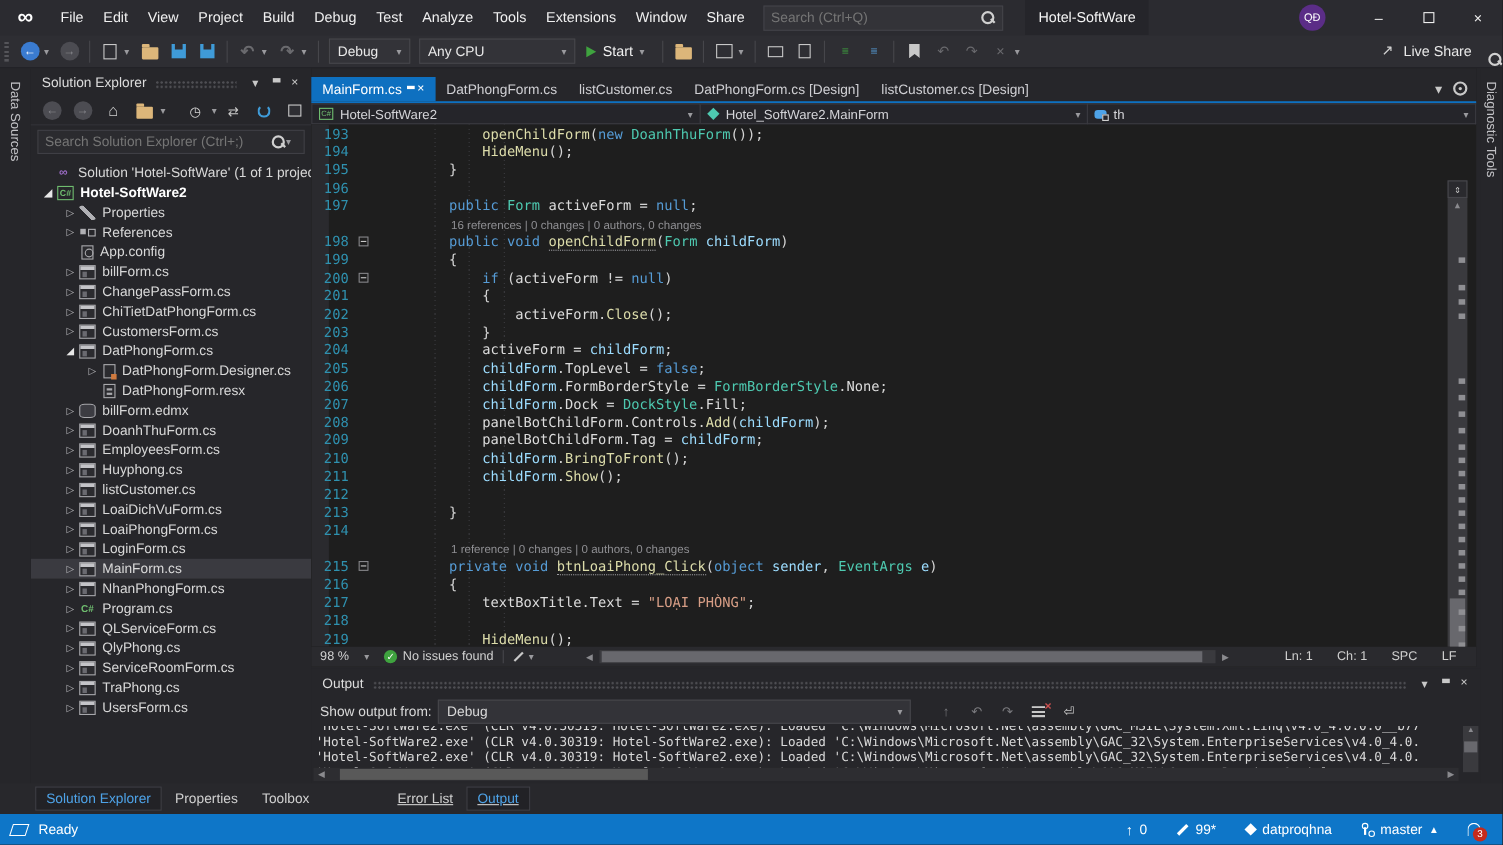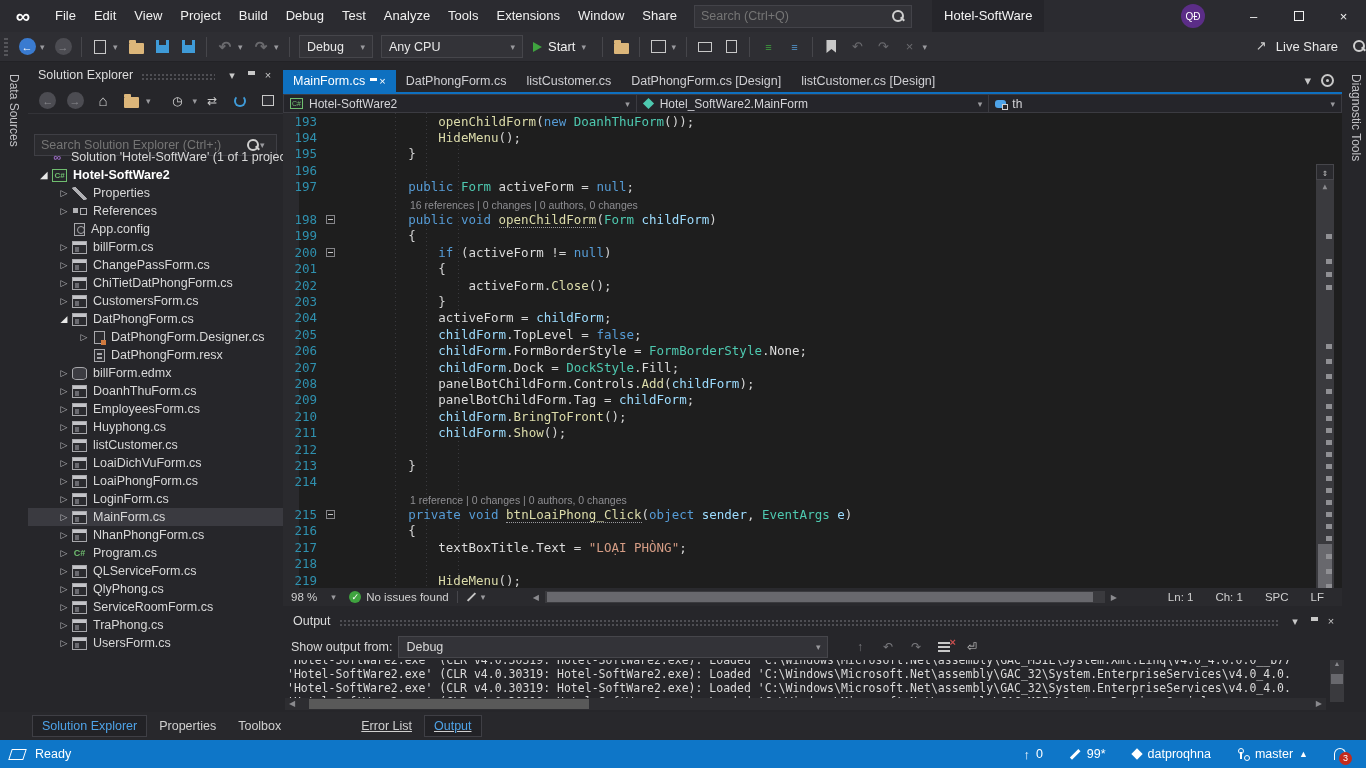--- a/index.html
+++ b/index.html
@@ -45,21 +45,21 @@
         padding:0 7px; margin:0 4px; font-size:12.5px; color:#e8e8e8; }
   .dd .dda { margin-left:auto; padding-left:10px; color:#9a9a9e; font-size:9px; }
   .play { width:0; height:0; border-left:9px solid #3fa33f; border-top:5.5px solid transparent; border-bottom:5.5px solid transparent; margin-right:6px; }
   #start-btn { display:flex; align-items:center; padding:0 6px; height:24px; color:#f0f0f0; }
   .ico-file { width:12px; height:14px; border:1px solid #c8c8c8; background:#2e2e33; position:relative; }
   .ico-folder { width:15px; height:11px; background:#dcb67a; border-radius:1px; position:relative; margin-top:3px; }
   .ico-folder::before { content:""; position:absolute; top:-3px; left:0; width:7px; height:3px; background:#dcb67a; border-radius:1px 1px 0 0; }
   .ico-save { width:13px; height:13px; background:#3f9bd8; position:relative; }
   .ico-save::before { content:""; position:absolute; top:0; left:3px; width:7px; height:5px; background:#2e2e33; }
   .undo { color:#6a6a6e; font-size:15px; font-weight:bold; }
-  #toolbar-right { margin-left:auto; display:flex; align-items:flex-start; padding-right:14px; gap:14px; color:#e8e8e8; }
+  #toolbar-right { margin-left:auto; display:flex; align-items:center; padding-right:14px; gap:14px; color:#e8e8e8; }
   .share-arrow { width:14px; height:12px; position:relative; }
   .share-arrow::before { content:"↗"; position:absolute; left:0; top:-3px; color:#d0d0d0; font-size:13px; }
 
   
   #leftstrip { position:absolute; left:0; top:62px; width:28px; height:650px; background:#26262a; }
   #leftstrip .vtext, #rightstrip .vtext { writing-mode:vertical-rl; font-size:12px; color:#c2c2c6; padding-top:12px; margin-left:7px; }
   #rightstrip { position:absolute; right:0; top:62px; width:20px; height:678px; background:#26262a; }
   #rightstrip .vtext { margin-left:3px; }
 
   
@@ -67,21 +67,21 @@
   .panel-header { height:26px; display:flex; align-items:center; padding:0 6px 0 10px; color:#dcdcdc; font-size:12.5px; }
   .dots { flex:1; height:8px; margin:4px 8px 0 8px;
           background:radial-gradient(#4e4e53 1px, transparent 1.2px); background-size:4px 4px; }
   .ph-ico { width:18px; text-align:center; color:#c8c8c8; font-size:11px; }
   .pin-shape { position:relative; width:3px; height:9px; background:#c8c8c8; margin:0 auto; }
   .pin-shape::before { content:""; position:absolute; left:-2px; top:-4px; width:7px; height:4px; background:#c8c8c8; }
   #se-toolbar { height:26px; display:flex; align-items:center; padding:0 6px; gap:2px; border-bottom:1px solid #333338; }
   #se-toolbar .tbi { font-size:12px; }
   .refresh { width:12px; height:12px; border:2px solid #3f9bd8; border-radius:50%; border-top-color:transparent; }
   .sync { color:#c8c8c8; font-size:13px; }
-  #se-search { margin:20px 6px; height:22px; background:#2b2b2f; border:1px solid #3f3f45; display:flex; align-items:center; padding:0 6px; }
+  #se-search { margin:4px 6px; height:22px; background:#2b2b2f; border:1px solid #3f3f45; display:flex; align-items:center; padding:0 6px; }
   #se-search input { flex:1; background:transparent; border:none; outline:none; color:#9a9a9e; font-size:12.5px; font-family:"Liberation Sans",sans-serif; }
   #tree { position:absolute; top:86px; bottom:0; left:0; right:0; overflow:hidden; }
   .trow { height:18px; display:flex; align-items:center; white-space:nowrap; color:#d8d8d8; font-size:12.5px; }
   .trow.sel { background:#3a3a40; }
   .tarrow { width:16px; text-align:center; color:#b8b8bc; font-size:9px; flex:none; }
   .tarrow.exp { color:#e8e8e8; }
   .fico { width:15px; height:13px; margin-right:6px; flex:none; position:relative; }
   .fico.form { border:1px solid #a8a8ac; background:linear-gradient(#c4c4c8 0 3px, #2b2b2f 3px); }
   .fico.form::after { content:""; position:absolute; left:2px; top:5px; width:4px; height:5px; background:#6a6a70; }
   .fico.csfile, .fico.resx, .fico.config { width:11px; margin-left:2px; border:1px solid #a8a8ac; background:#2b2b2f; }

